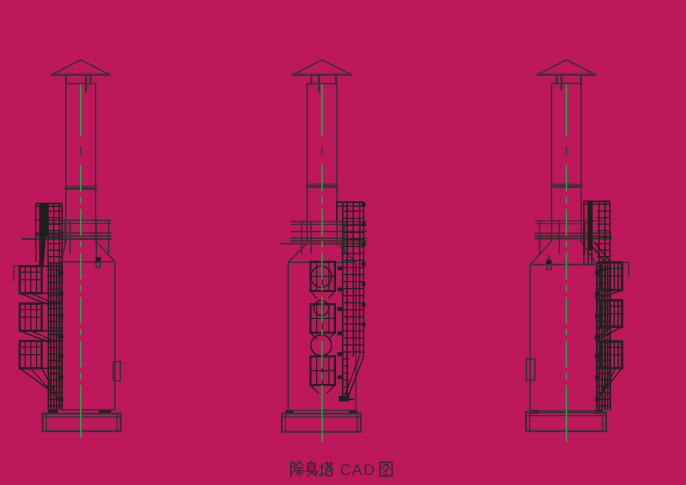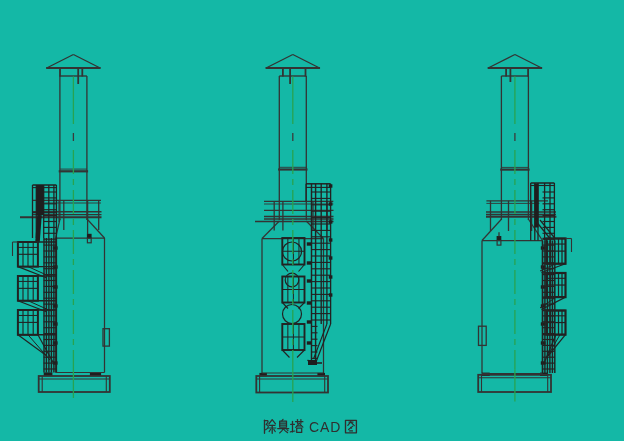--- a/index.html
+++ b/index.html
@@ -1,16 +1,16 @@
 <!DOCTYPE html>
 <html><head>
 <meta charset="utf-8">
 <style>
   html,body { margin:0; padding:0; background:#ffffff; }
-  .page { position:relative; width:624px; height:441px; background:#14b8a6;
+  .page { position:relative; width:624px; height:441px; background:#be185d;
           font-family:"Liberation Sans", sans-serif; }
 </style>
 </head>
 <body>
 <div class="page">
 <svg width="624" height="441" viewBox="0 0 624 441">
 <line x1="46.650000000000006" y1="68.0" x2="73.4" y2="54.5" stroke="#333333" stroke-width="1.2"></line>
 <line x1="73.4" y1="54.5" x2="100.15" y2="68.0" stroke="#333333" stroke-width="1.2"></line>
 <line x1="46.150000000000006" y1="68.0" x2="100.65" y2="68.0" stroke="#333333" stroke-width="1.8"></line>
 <line x1="60.0" y1="68.0" x2="60.0" y2="76.5" stroke="#333333" stroke-width="1.8"></line>

